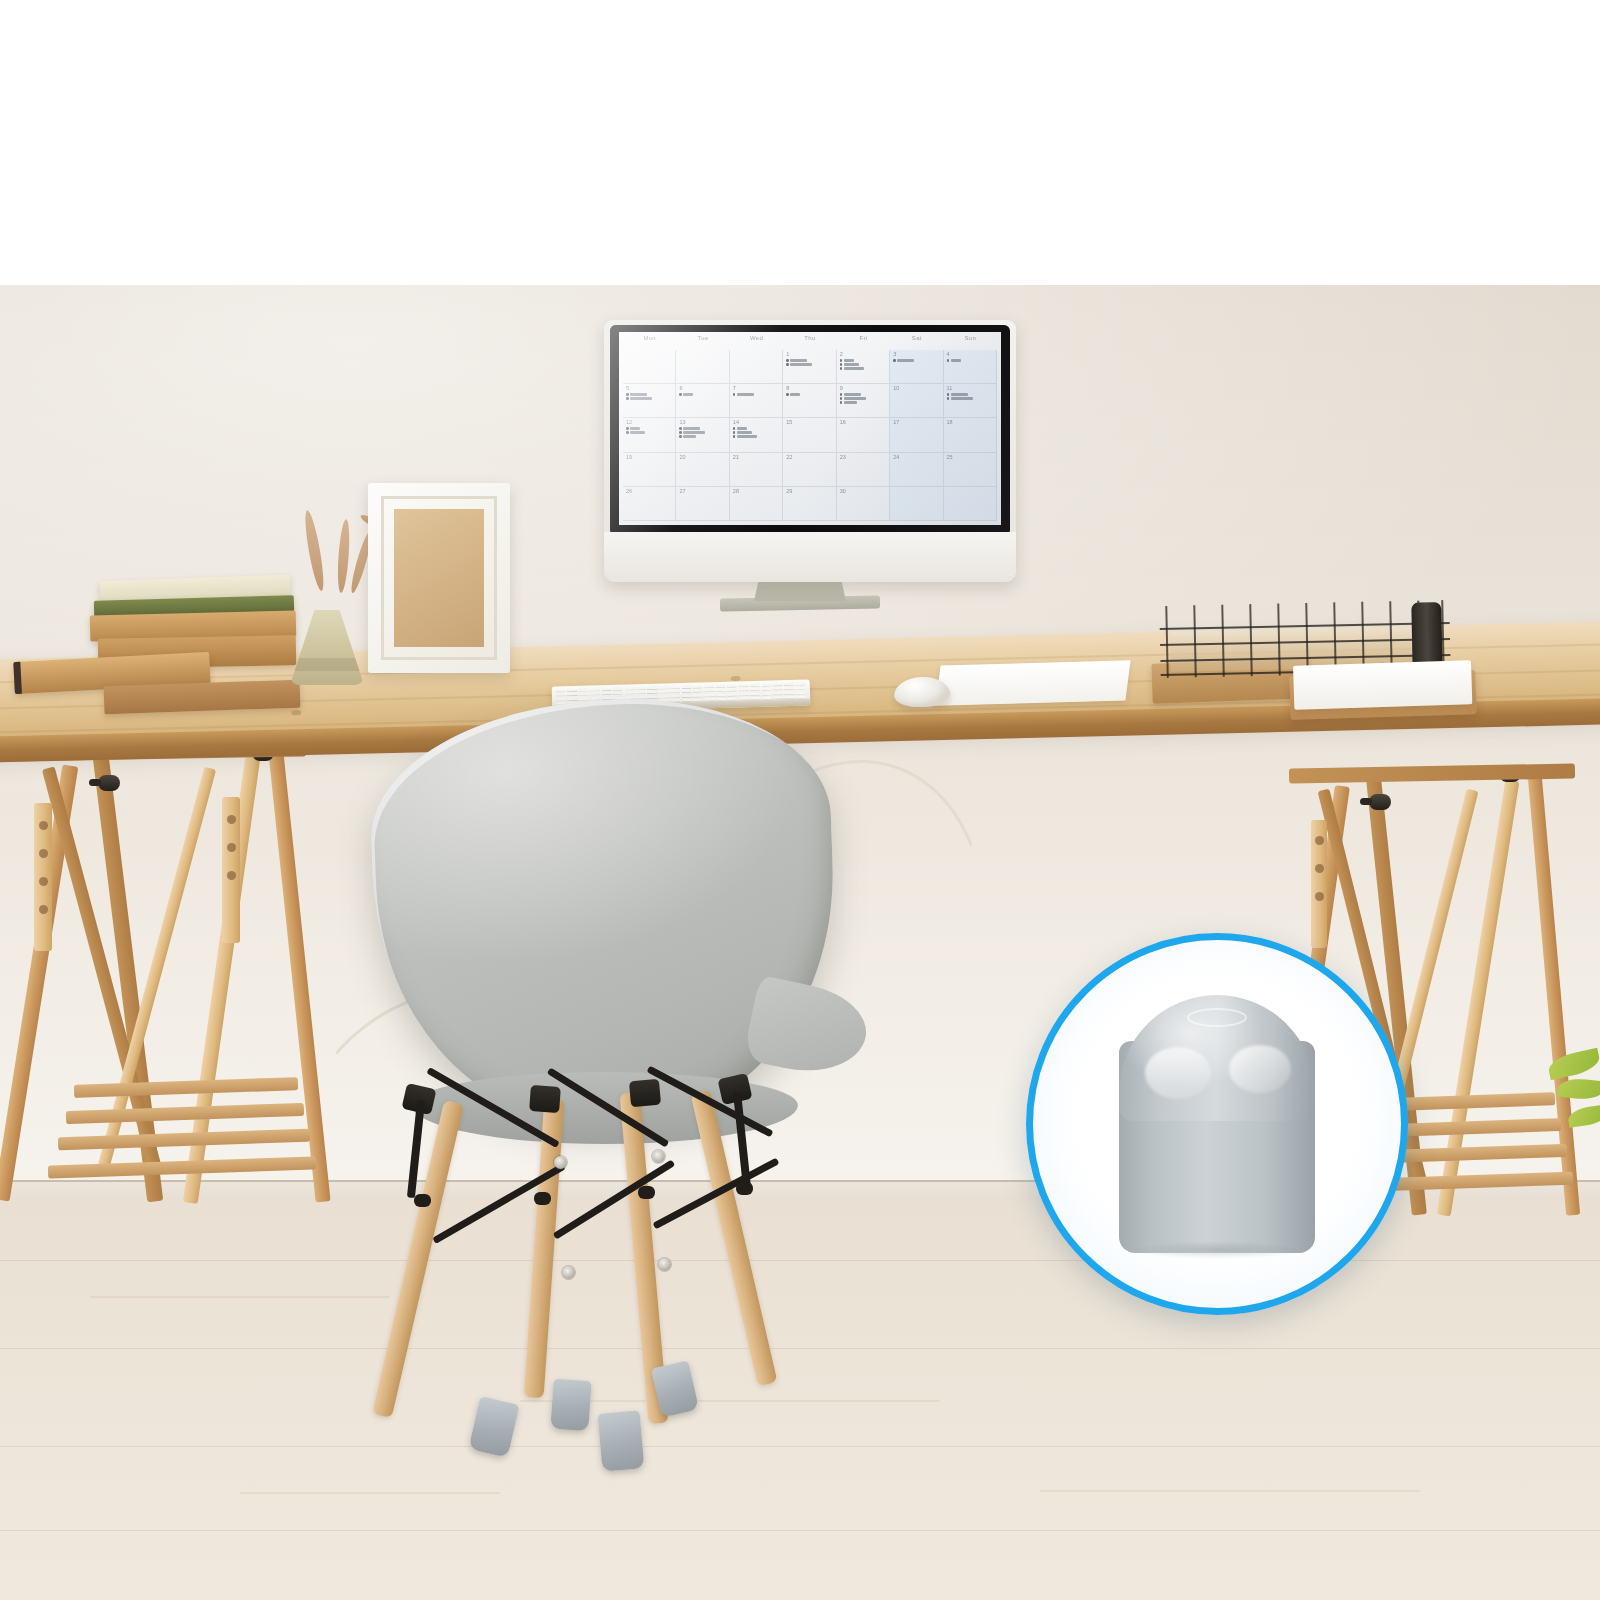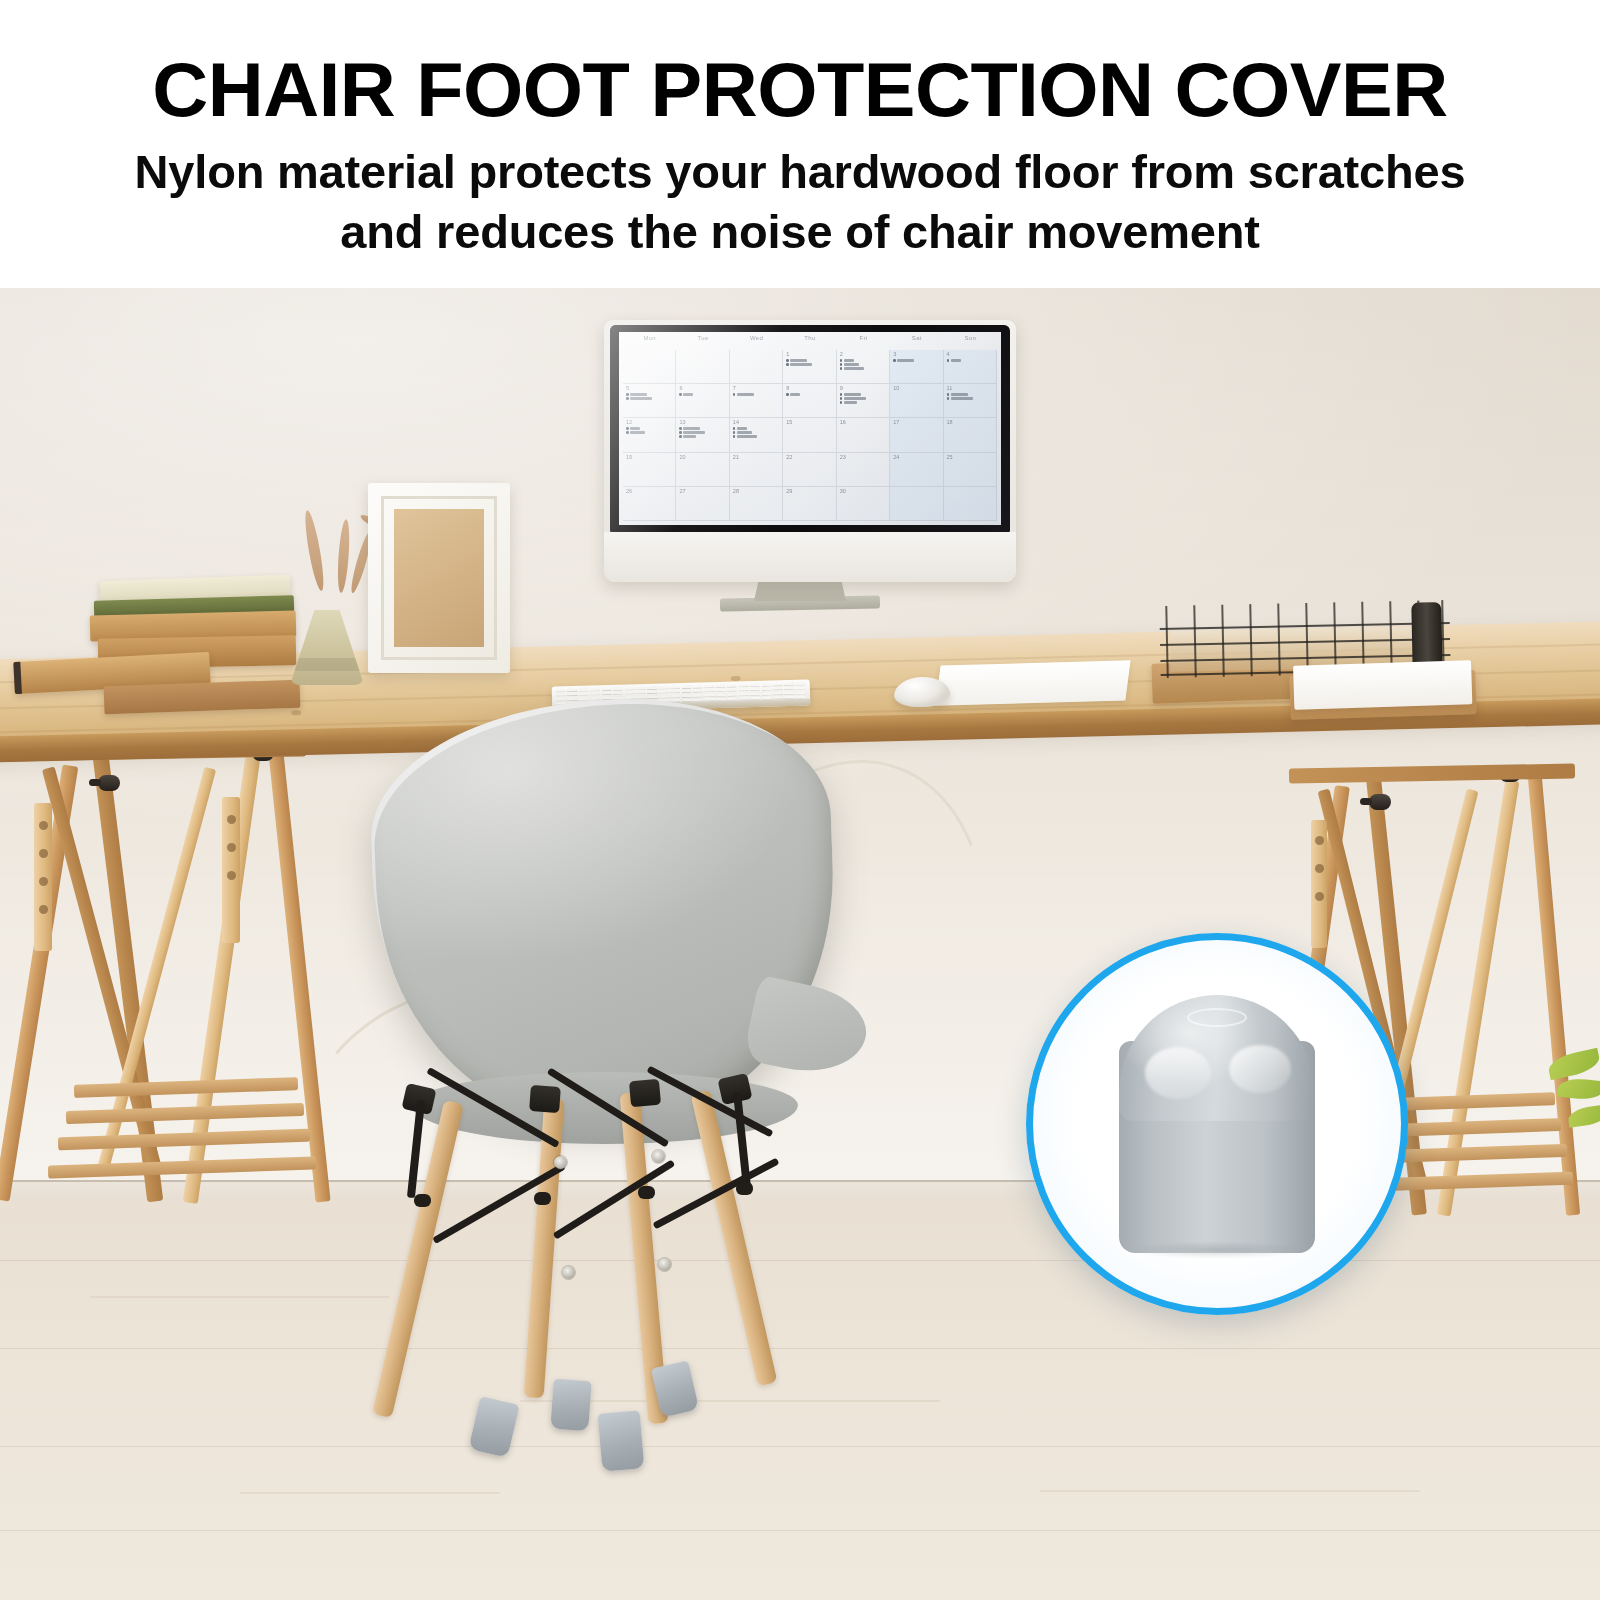--- a/index.html
+++ b/index.html
@@ -255,24 +255,20 @@
 
   .plant { position:absolute; right:-4px; top:760px; z-index:11; }
   .leaf { position:absolute; border-radius:60% 0 60% 0;
     background:linear-gradient(120deg,#b9cf54,#94b63a); }
 </style>
 </head>
 <body>
 
 <div id="page">
 
-  <div class="header">
-    <div class="headline">CHAIR FOOT PROTECTION COVER</div>
-    <div class="subline">Nylon material protects your hardwood floor from scratches and reduces the noise of chair movement</div>
-  </div>
 
   <div class="scene">
 
     <div class="wall"></div>
     <div class="wall-soft"></div>
     <div class="baseboard"></div>
 
     <div class="floor">
       <div class="plank" style="top:60px"></div>
       <div class="plank" style="top:148px"></div>

